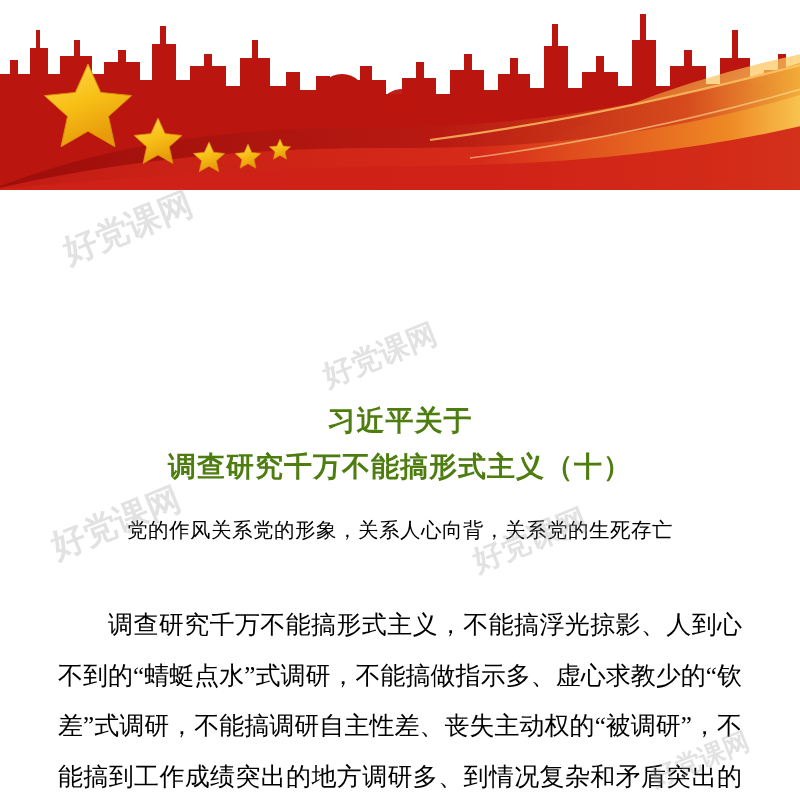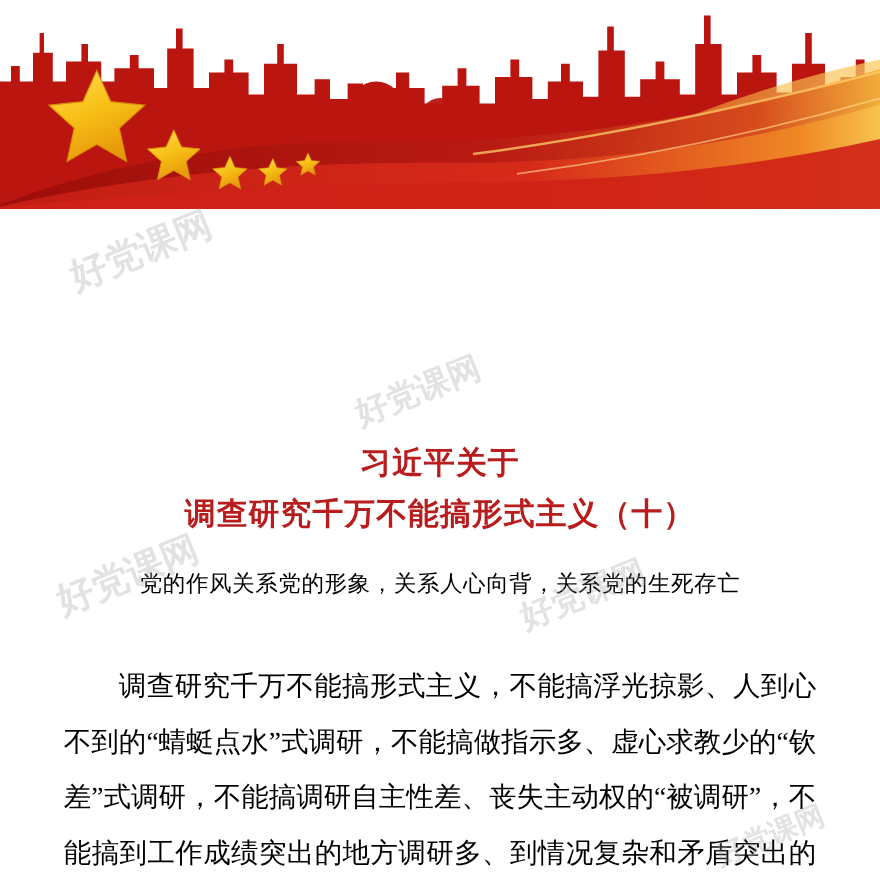--- a/index.html
+++ b/index.html
@@ -37,21 +37,21 @@
     box-sizing: border-box;
   }
   .title-block {
     margin-top: 208px;
     text-align: center;
   }
   .doc-title-line {
     font-family: "Liberation Sans", sans-serif;
     font-weight: bold;
     font-size: 28px;
-    color: #b91c1c;
+    color: #4d7c0f;
     line-height: 1.65;
     letter-spacing: 1px;
     text-align: center;
   }
   .doc-subtitle {
     margin-top: 26px;
     text-align: center;
     font-family: Liberation Sans, sans-serif;
     font-size: 20.5px;
     color: #000000;

